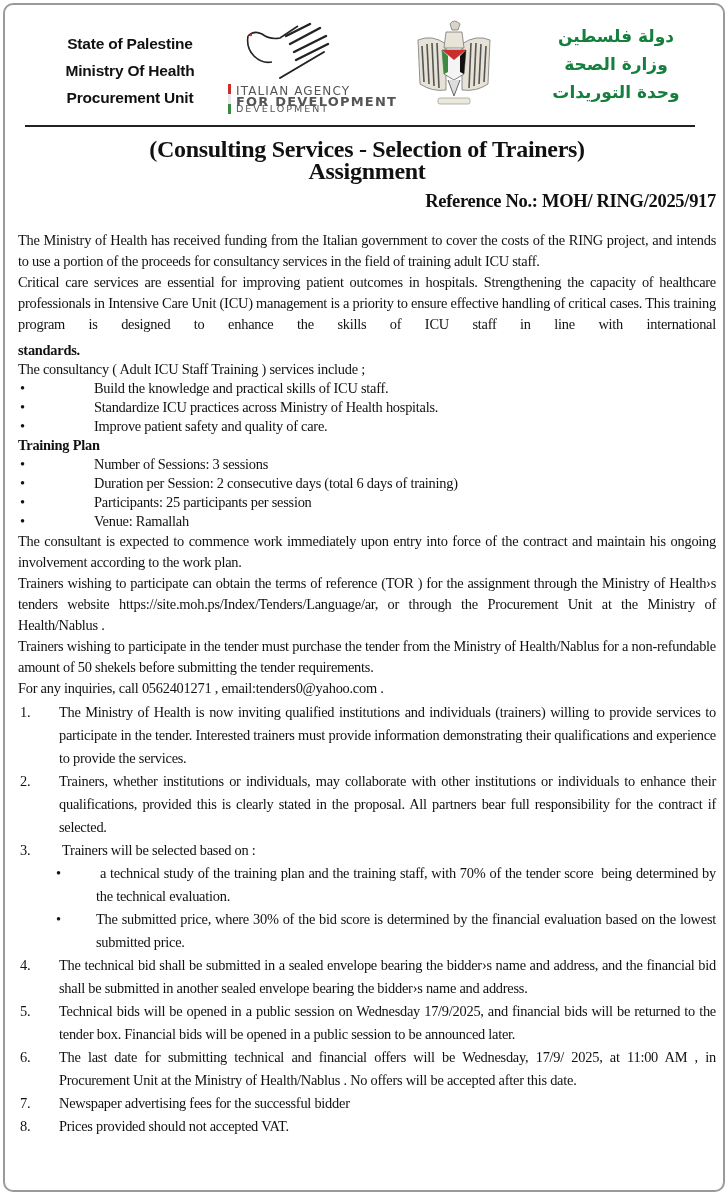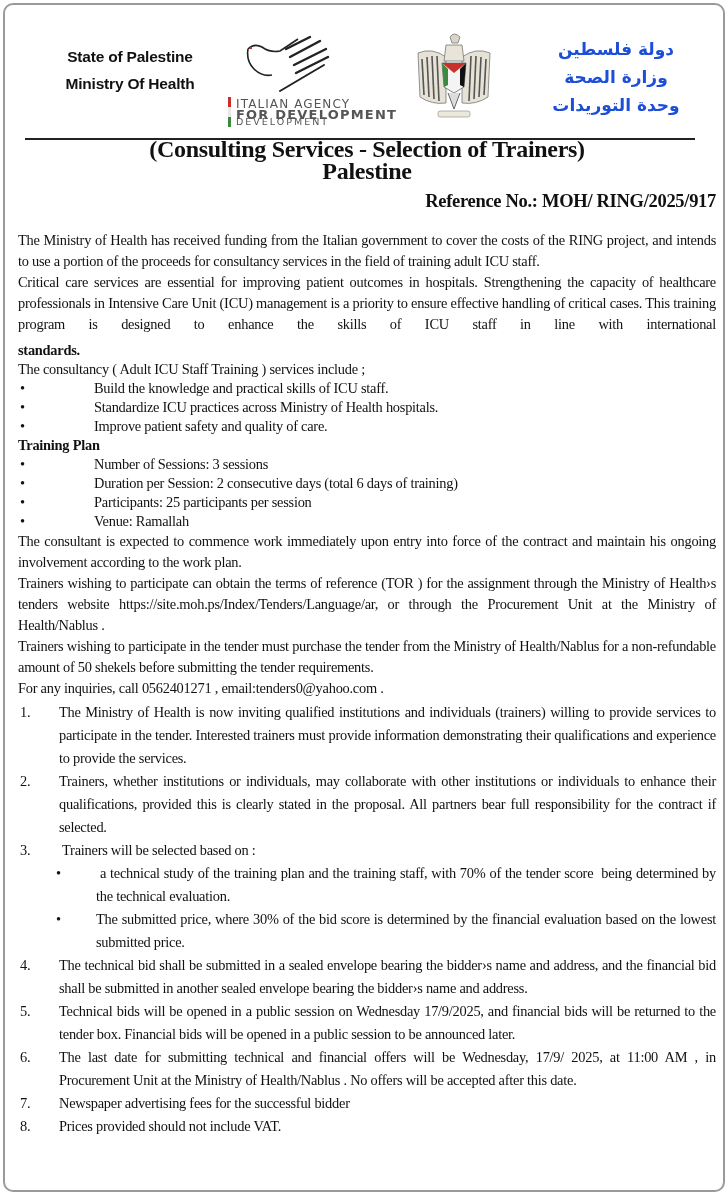--- a/index.html
+++ b/index.html
@@ -1,30 +1,30 @@
 <!DOCTYPE html>
 <html><head>
 <meta charset="utf-8">
 <style>
   html, body { margin:0; padding:0; background:#ffffff; }
   body { width:728px; height:1195px; position:relative; overflow:hidden; }
   .frame {
     position:absolute; left:3px; top:3px; width:718px; height:1185px;
     border:2px solid #9a9a9a; border-radius:10px; background:#fff;
   }
-  .header { position:absolute; left:0; top:17px; width:677px; height:125px; }
+  .header { position:absolute; left:0; top:4px; width:677px; height:125px; }
   .hdr-en {
     position:absolute; left:40px; top:26px; width:180px;
     font-family:"Liberation Sans", sans-serif; font-weight:bold; font-size:15.5px;
     line-height:27px; color:#111; text-align:center; letter-spacing:-0.2px;
   }
   .hdr-ar {
     position:absolute; left:526px; top:18px; width:180px;
     font-family:"DejaVu Sans", sans-serif; font-weight:bold; font-size:17px;
-    line-height:28px; color:#1d4ed8; text-align:center; direction:rtl;
+    line-height:28px; color:#15803d; text-align:center; direction:rtl;
   }
   .dove { position:absolute; left:240px; top:18px; width:100px; height:60px; }
   .aics { position:absolute; left:228px; top:80px; width:150px; height:30px; }
   .aics .bar { position:absolute; left:0; top:0; width:3px; height:30px;
     background:linear-gradient(#c8312b 0 33%, #e8e8e8 33% 66%, #3a8a3f 66% 100%); }
   .aics .t { position:absolute; left:8px; font-family:"DejaVu Sans", sans-serif;
     color:#555; letter-spacing:1.1px; white-space:nowrap; }
   .aics .t1 { top:0; font-size:12px; }
   .aics .t2 { top:10px; font-size:13px; font-weight:bold; letter-spacing:1.2px; }
   .aics .t3 { top:19px; font-size:9.5px; letter-spacing:2px; }
@@ -50,20 +50,21 @@
 </style>
 </head>
 <body>
 
 <div class="frame"></div>
 
 <div class="header">
   <div class="hdr-en">
     <div>State of Palestine</div>
     <div>Ministry Of Health</div>
+    <div>Procurement Unit</div>
   </div>
 
   <svg class="dove" viewBox="0 0 100 60">
     <path d="M8 14 Q14 8 22 12 Q30 18 40 16 L58 4" stroke="#222" stroke-width="1.6" fill="none"></path>
     <path d="M8 14 Q6 26 14 34 Q22 42 32 40" stroke="#222" stroke-width="1.6" fill="none"></path>
     <circle cx="11" cy="13" r="1.2" fill="#c8312b"></circle>
     <path d="M46 14 L70 2" stroke="#222" stroke-width="2.4" stroke-linecap="round"></path>
     <path d="M50 22 L80 6" stroke="#222" stroke-width="2.4" stroke-linecap="round"></path>
     <path d="M54 30 L86 14" stroke="#222" stroke-width="2.4" stroke-linecap="round"></path>
     <path d="M56 38 L88 22" stroke="#222" stroke-width="2.4" stroke-linecap="round"></path>
@@ -102,21 +103,21 @@
   <div class="hdr-ar">
     <div>دولة فلسطين</div>
     <div>وزارة الصحة</div>
     <div>وحدة التوريدات</div>
   </div>
   <div class="hrule"></div>
 </div>
 
 <div class="doc">
   <div class="title">(Consulting Services - Selection of Trainers)</div>
-  <div class="title">Palestine</div>
+  <div class="title">Assignment</div>
   <div class="ref">Reference No.: MOH/ RING/2025/917</div>
 
   <p class="p" style="margin-top:18px;">The Ministry of Health has received funding from the Italian government to cover the costs of the RING project, and intends to use a portion of the proceeds for consultancy services in the field of training adult ICU staff.</p>
   <p class="p last">Critical care services are essential for improving patient outcomes in hospitals. Strengthening the capacity of healthcare professionals in Intensive Care Unit (ICU) management is a priority to ensure effective handling of critical cases. This training program is designed to enhance the skills of ICU staff in line with international</p>
   <div class="sm bold" style="margin-top:6px;">standards.</div>
 
   <div class="sm">The consultancy ( Adult ICU Staff Training ) services include ;</div>
   <div class="bl">
       <span class="dot">•</span>
       <span>Build the knowledge and practical skills of ICU staff.</span>
@@ -185,16 +186,16 @@
     <div class="num">
         <span class="n">6.</span>
         <span class="tx">The last date for submitting technical and financial offers will be Wednesday, 17/9/ 2025, at 11:00 AM  , in Procurement Unit at the Ministry of Health/Nablus . No offers will be accepted after this date.</span>
       </div>
     <div class="num">
         <span class="n">7.</span>
         <span class="tx">Newspaper advertising fees for the successful bidder</span>
       </div>
     <div class="num">
         <span class="n">8.</span>
-        <span class="tx">Prices provided should not include VAT.</span>
+        <span class="tx">Prices provided should not accepted VAT.</span>
       </div>
   </div>
 </div>
 
 </body></html>

